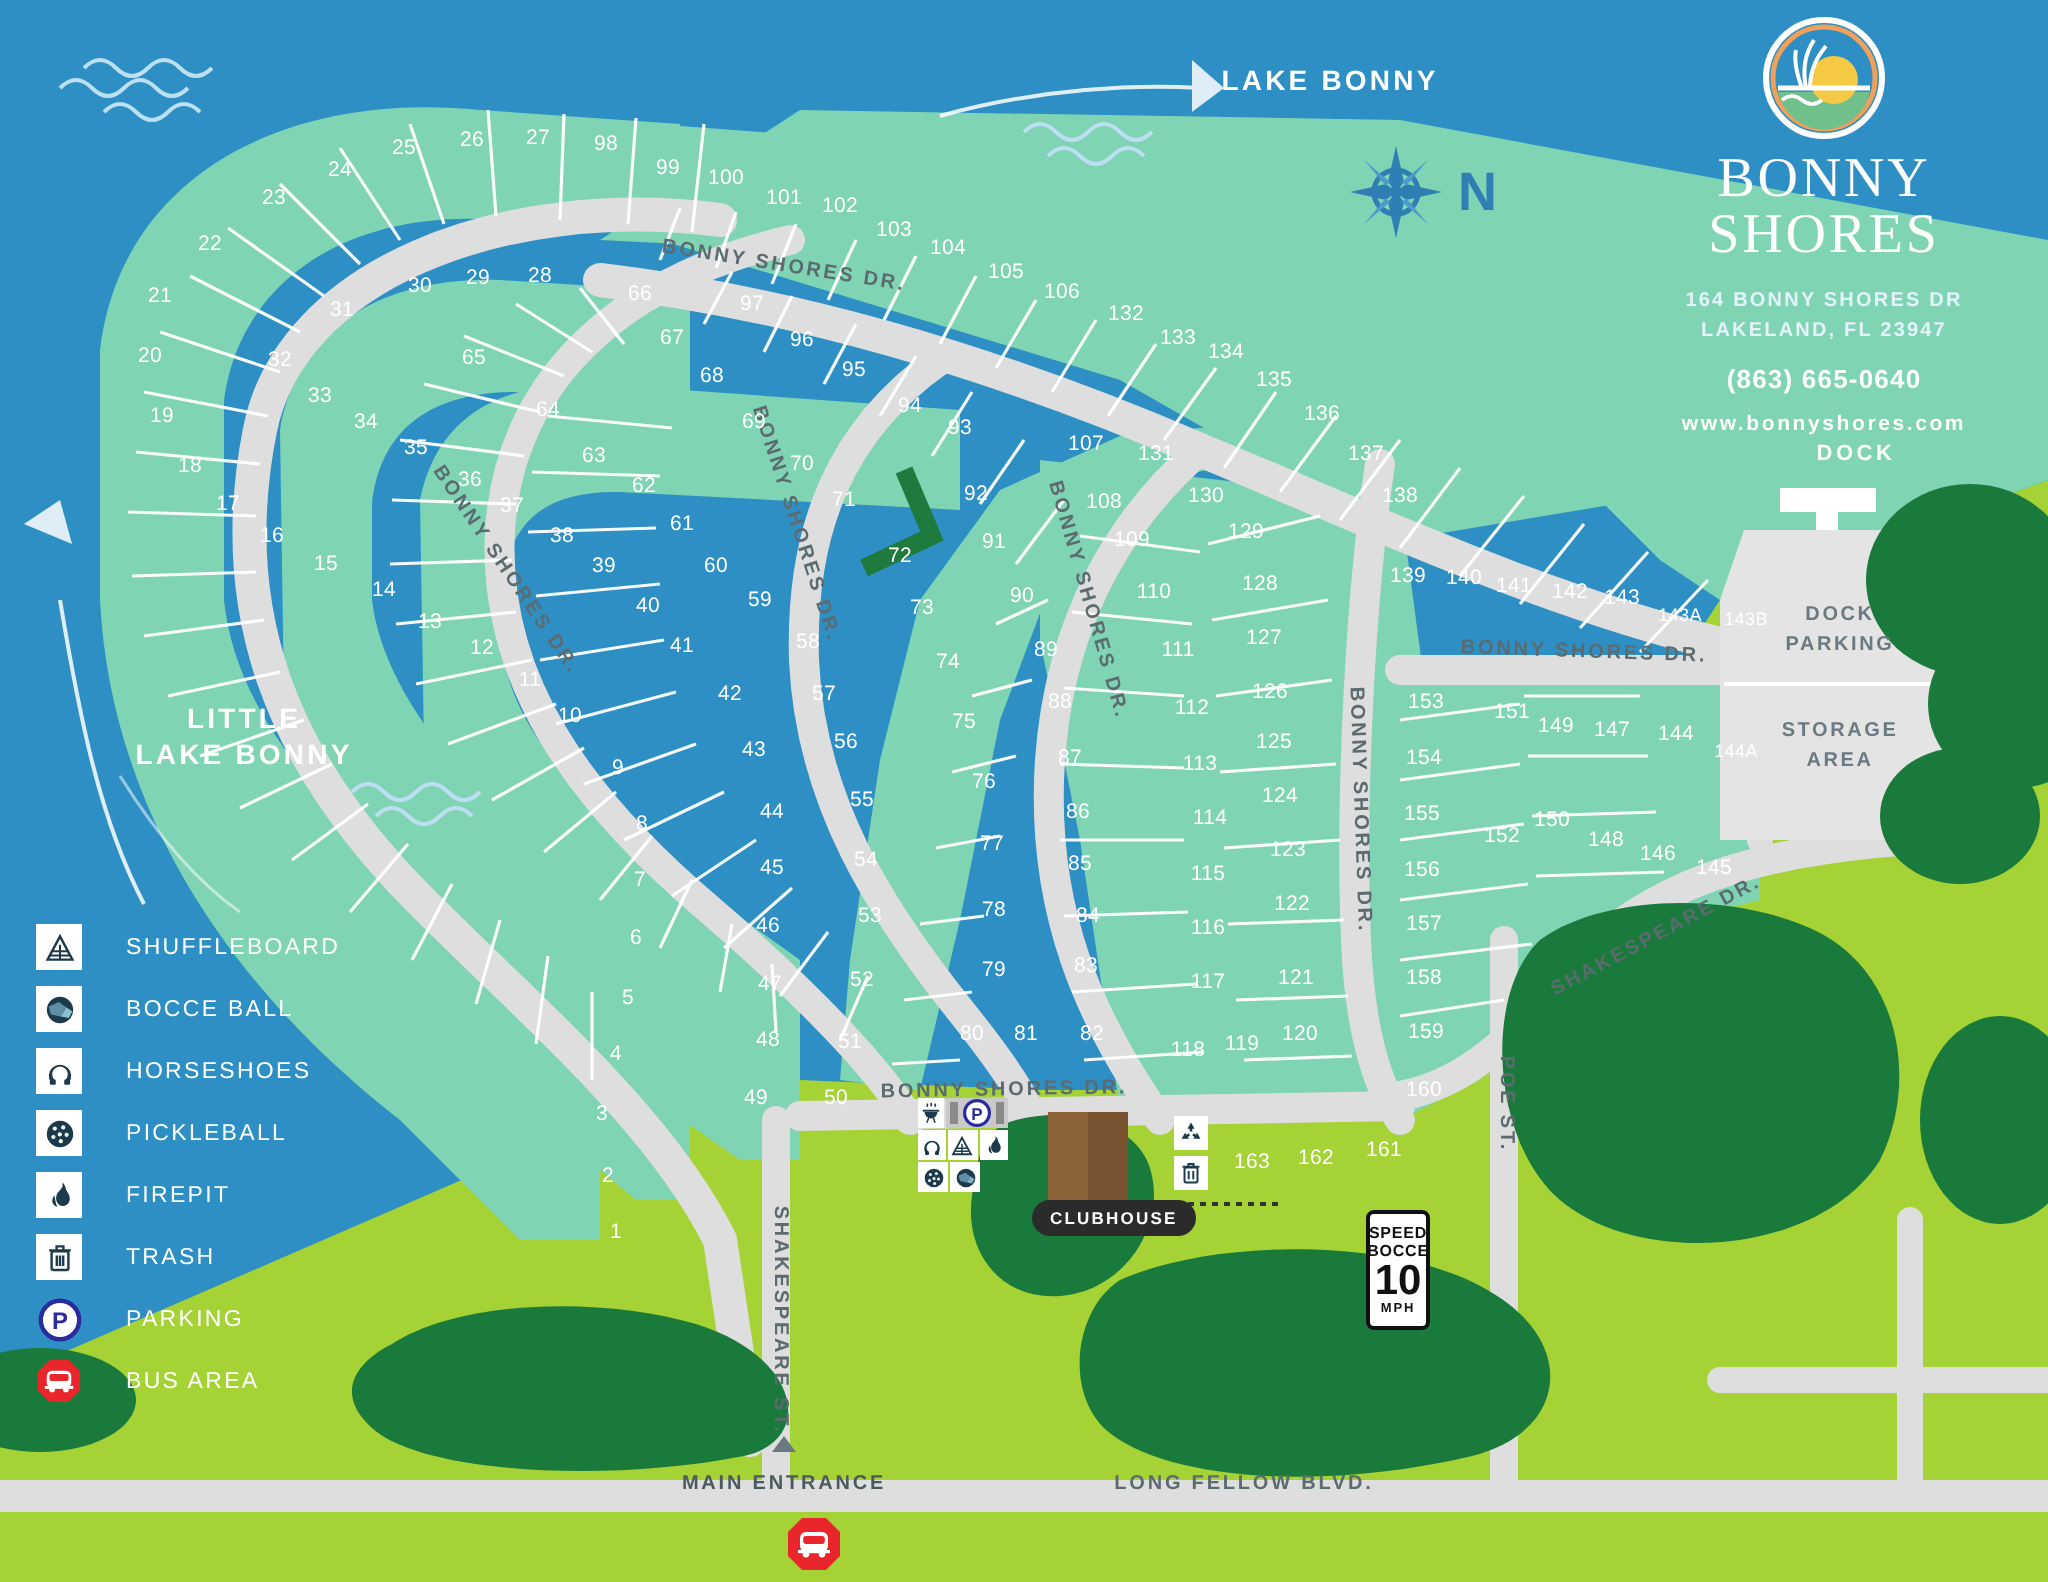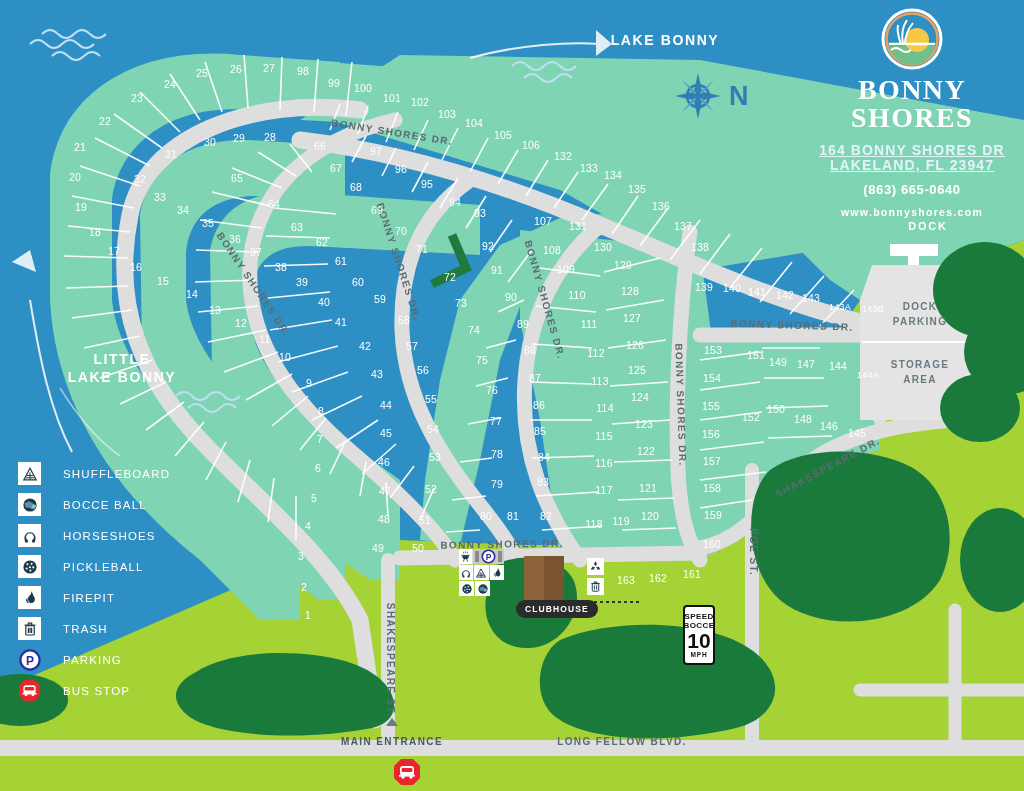--- a/index.html
+++ b/index.html
@@ -18,22 +18,22 @@
            text-anchor:middle;font-family:"Liberation Sans",sans-serif;}
   .arealbl{font-size:10px;fill:#6b7a80;font-weight:bold;letter-spacing:1.3px;
            text-anchor:middle;font-family:"Liberation Sans",sans-serif;}
   .docklbl{font-size:11px;fill:#ffffff;font-weight:bold;letter-spacing:1.8px;
            text-anchor:middle;font-family:"Liberation Sans",sans-serif;}
 
   
   #brand{left:806px;top:8px;width:212px;text-align:center;}
   #brand .logo{width:62px;height:62px;margin:0 auto 6px;}
   #brand .title{color:#fff;font-size:28px;letter-spacing:1.4px;font-family:"Liberation Serif",serif;
-                font-weight:bold;line-height:1;margin-bottom:11px;}
-  #brand .addr{color:#e4f2fa;font-size:14px;letter-spacing:1.1px;line-height:15px;font-weight:bold;text-decoration:underline;}
+                font-weight:normal;line-height:1;margin-bottom:11px;}
+  #brand .addr{color:#e4f2fa;font-size:10px;letter-spacing:1.1px;line-height:15px;font-weight:bold;}
   #brand .phone{color:#ffffff;font-size:13px;letter-spacing:.6px;font-weight:bold;margin-top:9px;}
   #brand .web{color:#ffffff;font-size:10.5px;letter-spacing:1.3px;font-weight:bold;margin-top:9px;}
 
   
   #legend{left:18px;top:458px;width:230px;}
   .leg-row{display:flex;align-items:center;height:31px;}
   .leg-ico{width:23px;height:23px;background:#ffffff;display:flex;align-items:center;
            justify-content:center;flex:0 0 23px;}
   .leg-ico.circ{background:transparent;}
   .leg-lbl{color:#ffffff;font-size:11.5px;letter-spacing:1.15px;margin-left:22px;white-space:nowrap;}
@@ -759,15 +759,15 @@
       <div class="leg-ico circ">
         <svg viewBox="0 0 24 24" width="23" height="23">
           <path d="M7 1h10l6 6v10l-6 6H7l-6-6V7z" fill="#e8262c"></path>
           <rect x="5.6" y="6.6" width="12.8" height="9" rx="2.8" fill="#fff"></rect>
           <rect x="7" y="8.4" width="10" height="3.6" rx="1" fill="#e8262c"></rect>
           <circle cx="8.4" cy="16.4" r="1.5" fill="#fff"></circle>
           <circle cx="15.6" cy="16.4" r="1.5" fill="#fff"></circle>
           <rect x="4.6" y="14.6" width="14.8" height="1.5" fill="#fff"></rect>
         </svg>
       </div>
-      <div class="leg-lbl">BUS STOP</div>
+      <div class="leg-lbl">BUS AREA</div>
     </div>
   </div>
 
 </body></html>

